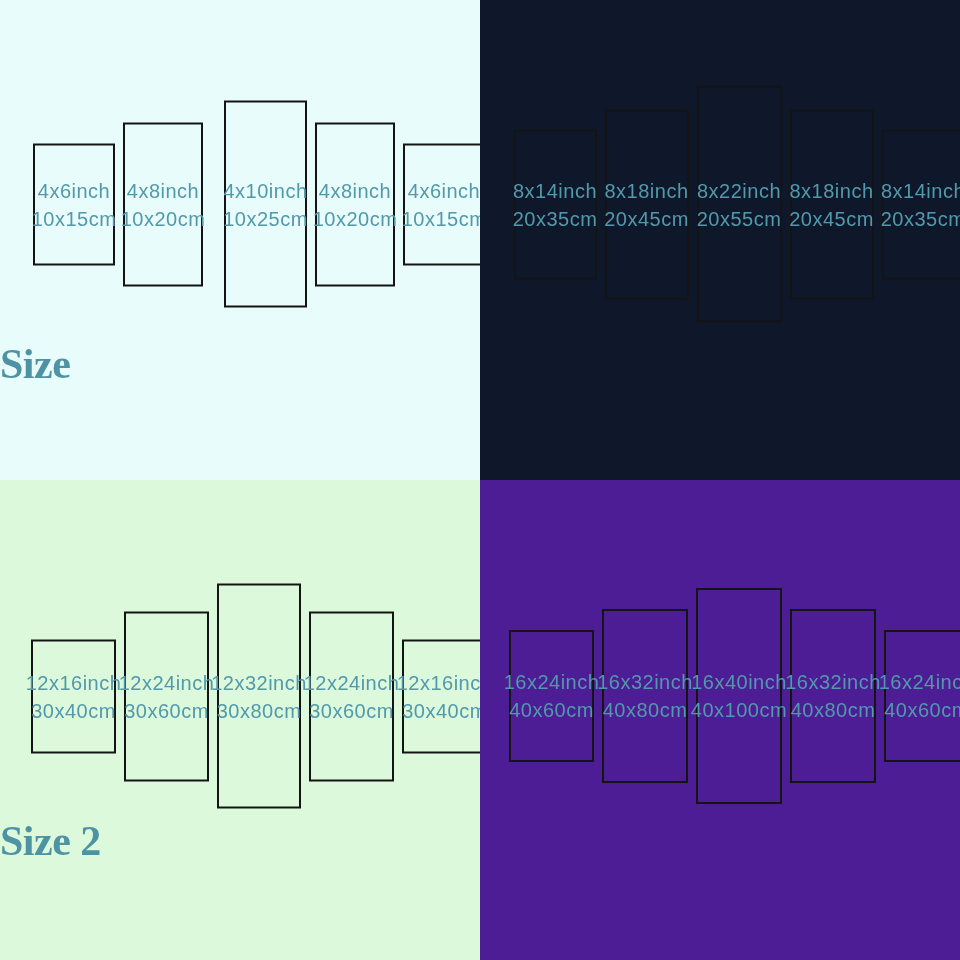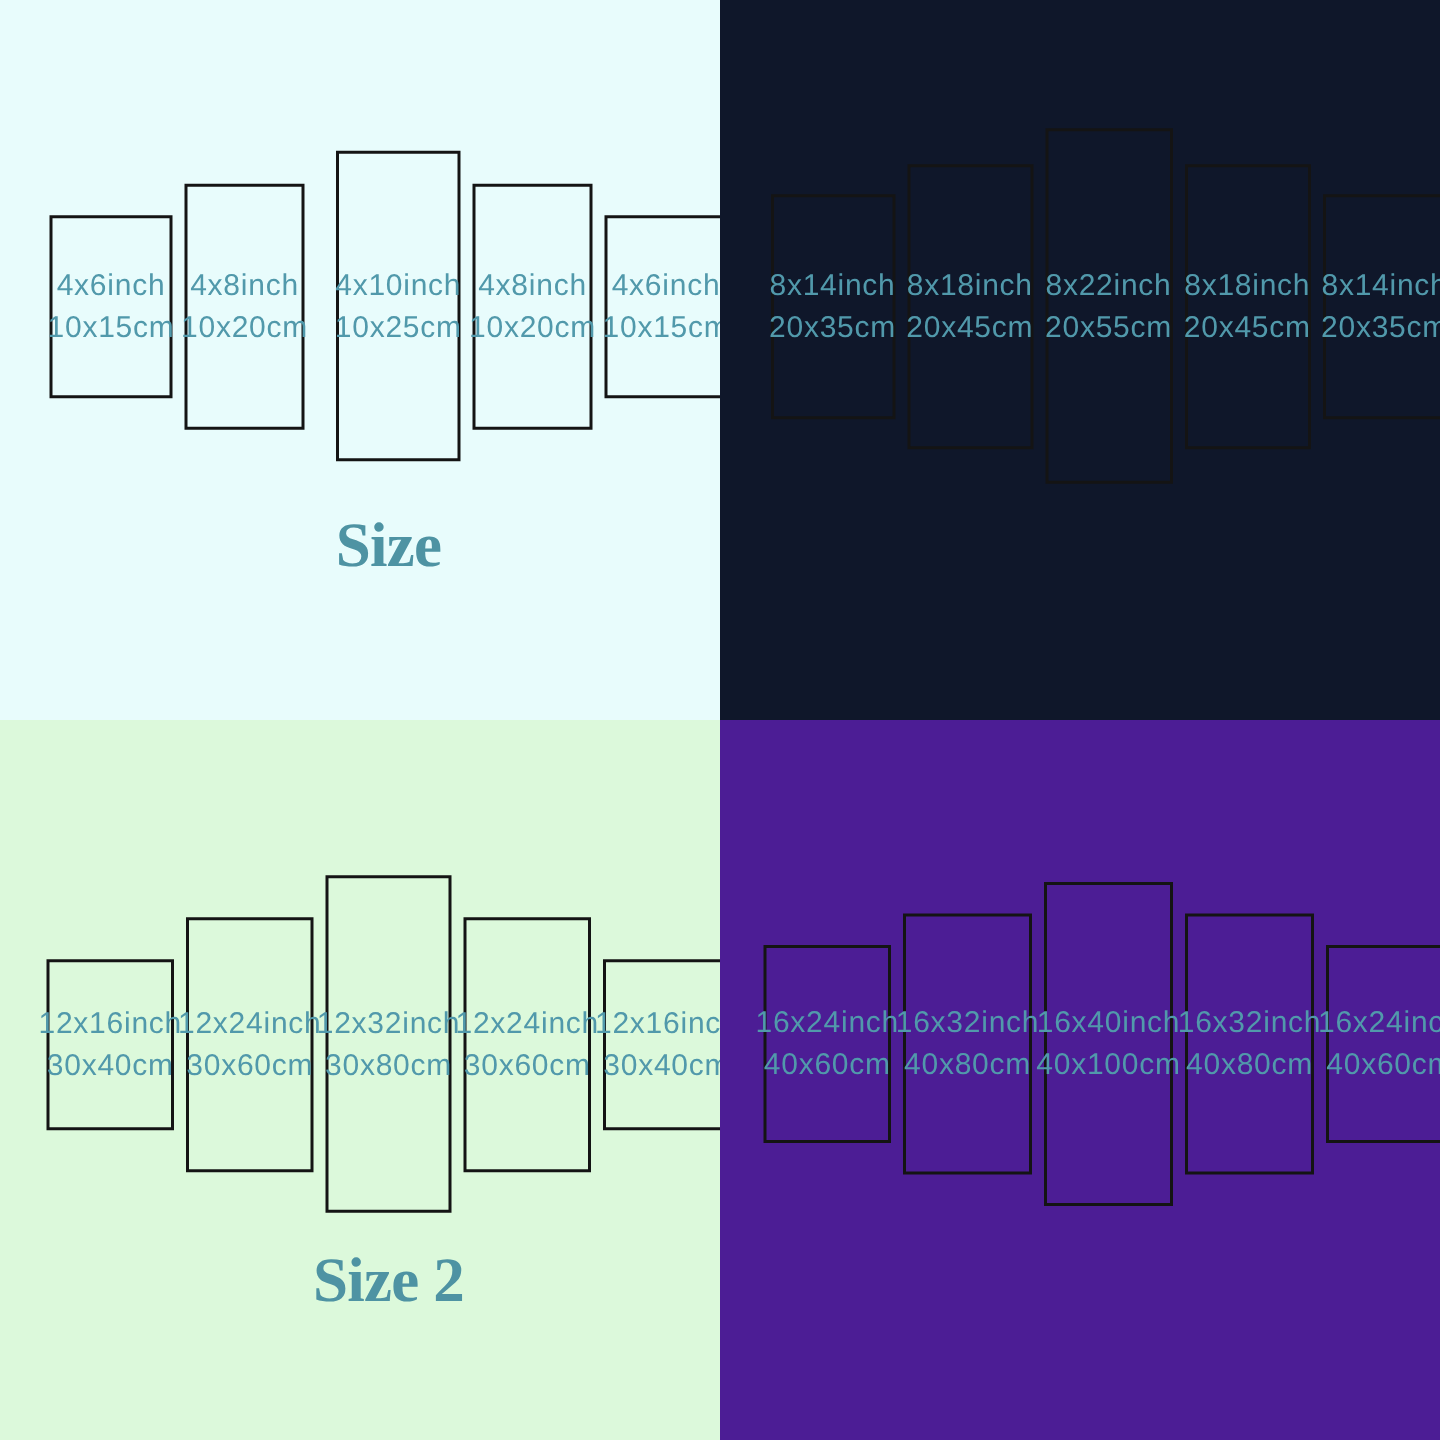--- a/index.html
+++ b/index.html
@@ -50,30 +50,30 @@
     font-size: 20px;
     line-height: 28px;
     letter-spacing: 0.5px;
     color: var(--dim-color, #5199ab);
   }
   .title {
     position: absolute;
     left: 0;
     right: 0;
     margin: 0;
-    text-align: center;
+    text-align: left;
     font-family: "Liberation Serif", serif;
     font-weight: 700;
     font-size: 42px;
     line-height: 44px;
     letter-spacing: -0.5px;
     color: var(--title-color, #4e93a3);
   }
   .quadrant.top .title { top: 342px; }
-  .quadrant.bottom .title { top: 352px; }
+  .quadrant.bottom .title { top: 339px; }
 </style>
 </head>
 <body>
 
 <div class="grid" id="size-chart-grid">
     <section class="quadrant top" style="background: rgb(232, 252, 252);">
       <div class="panels">
         <div class="panel" style="width: 82px; height: 122px;">
           <span class="dim">4x6inch</span>
           <span class="dim">10x15cm</span>

